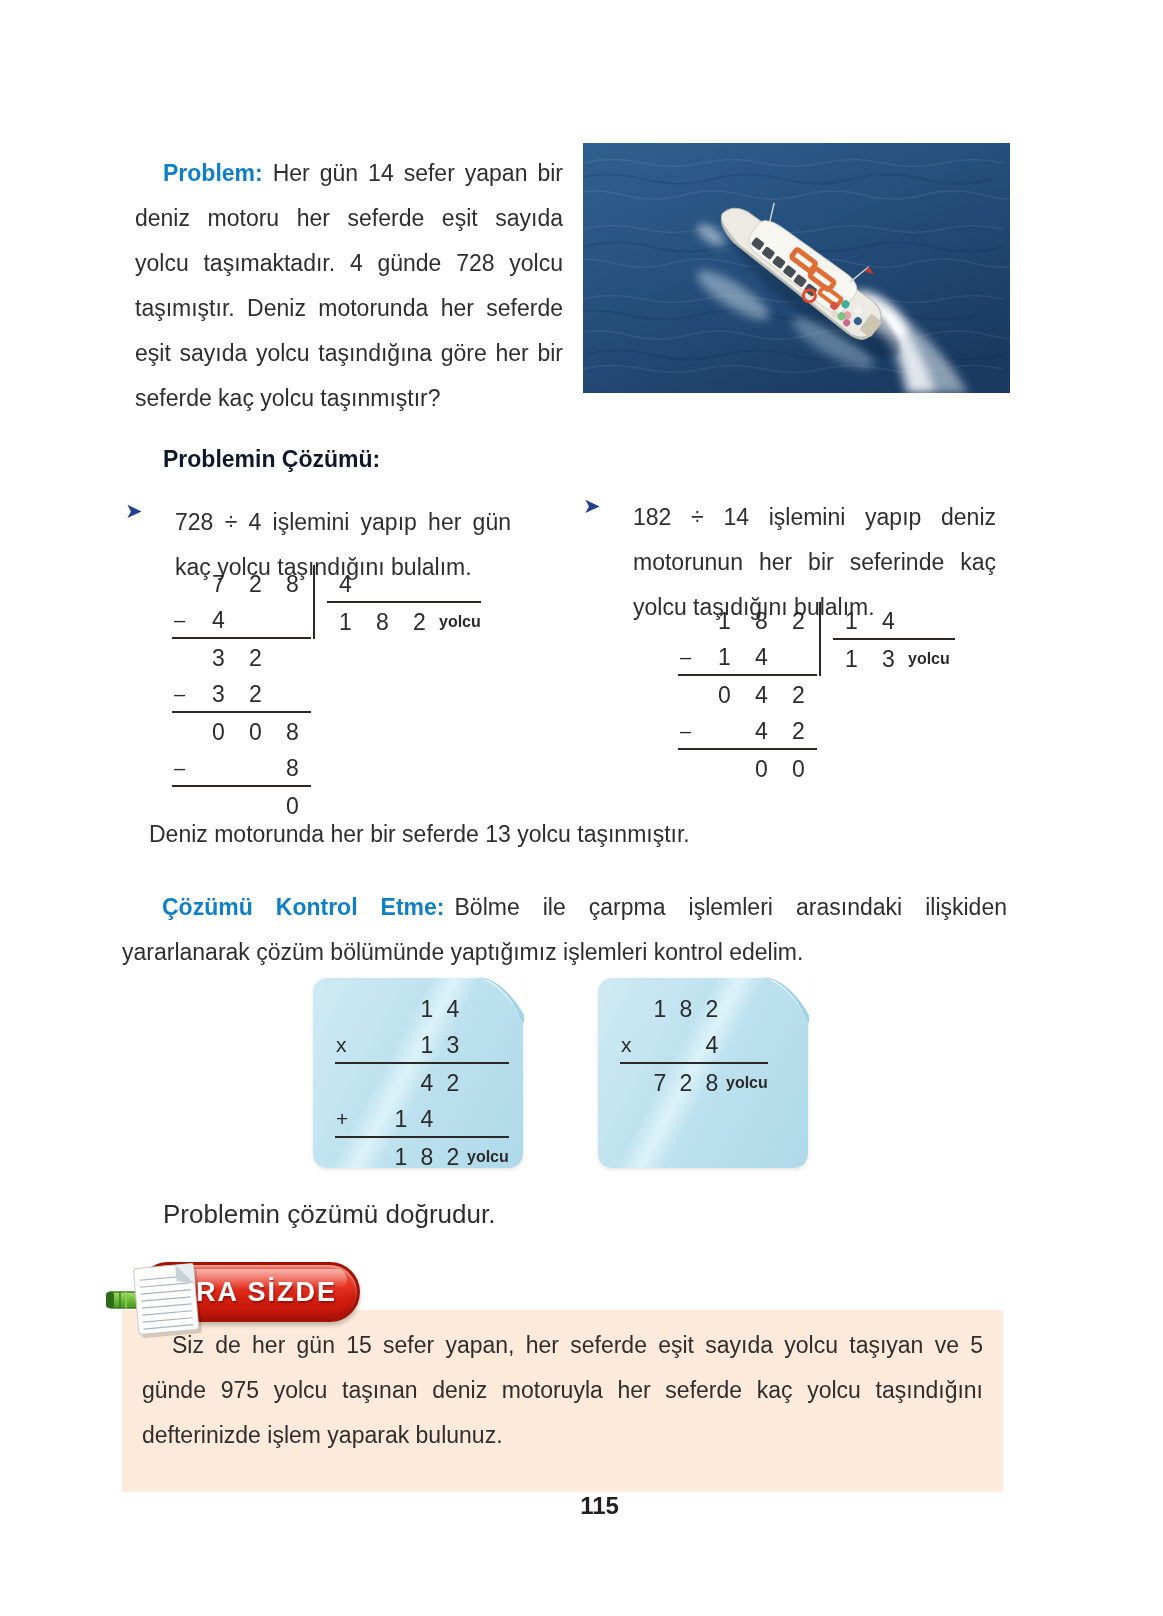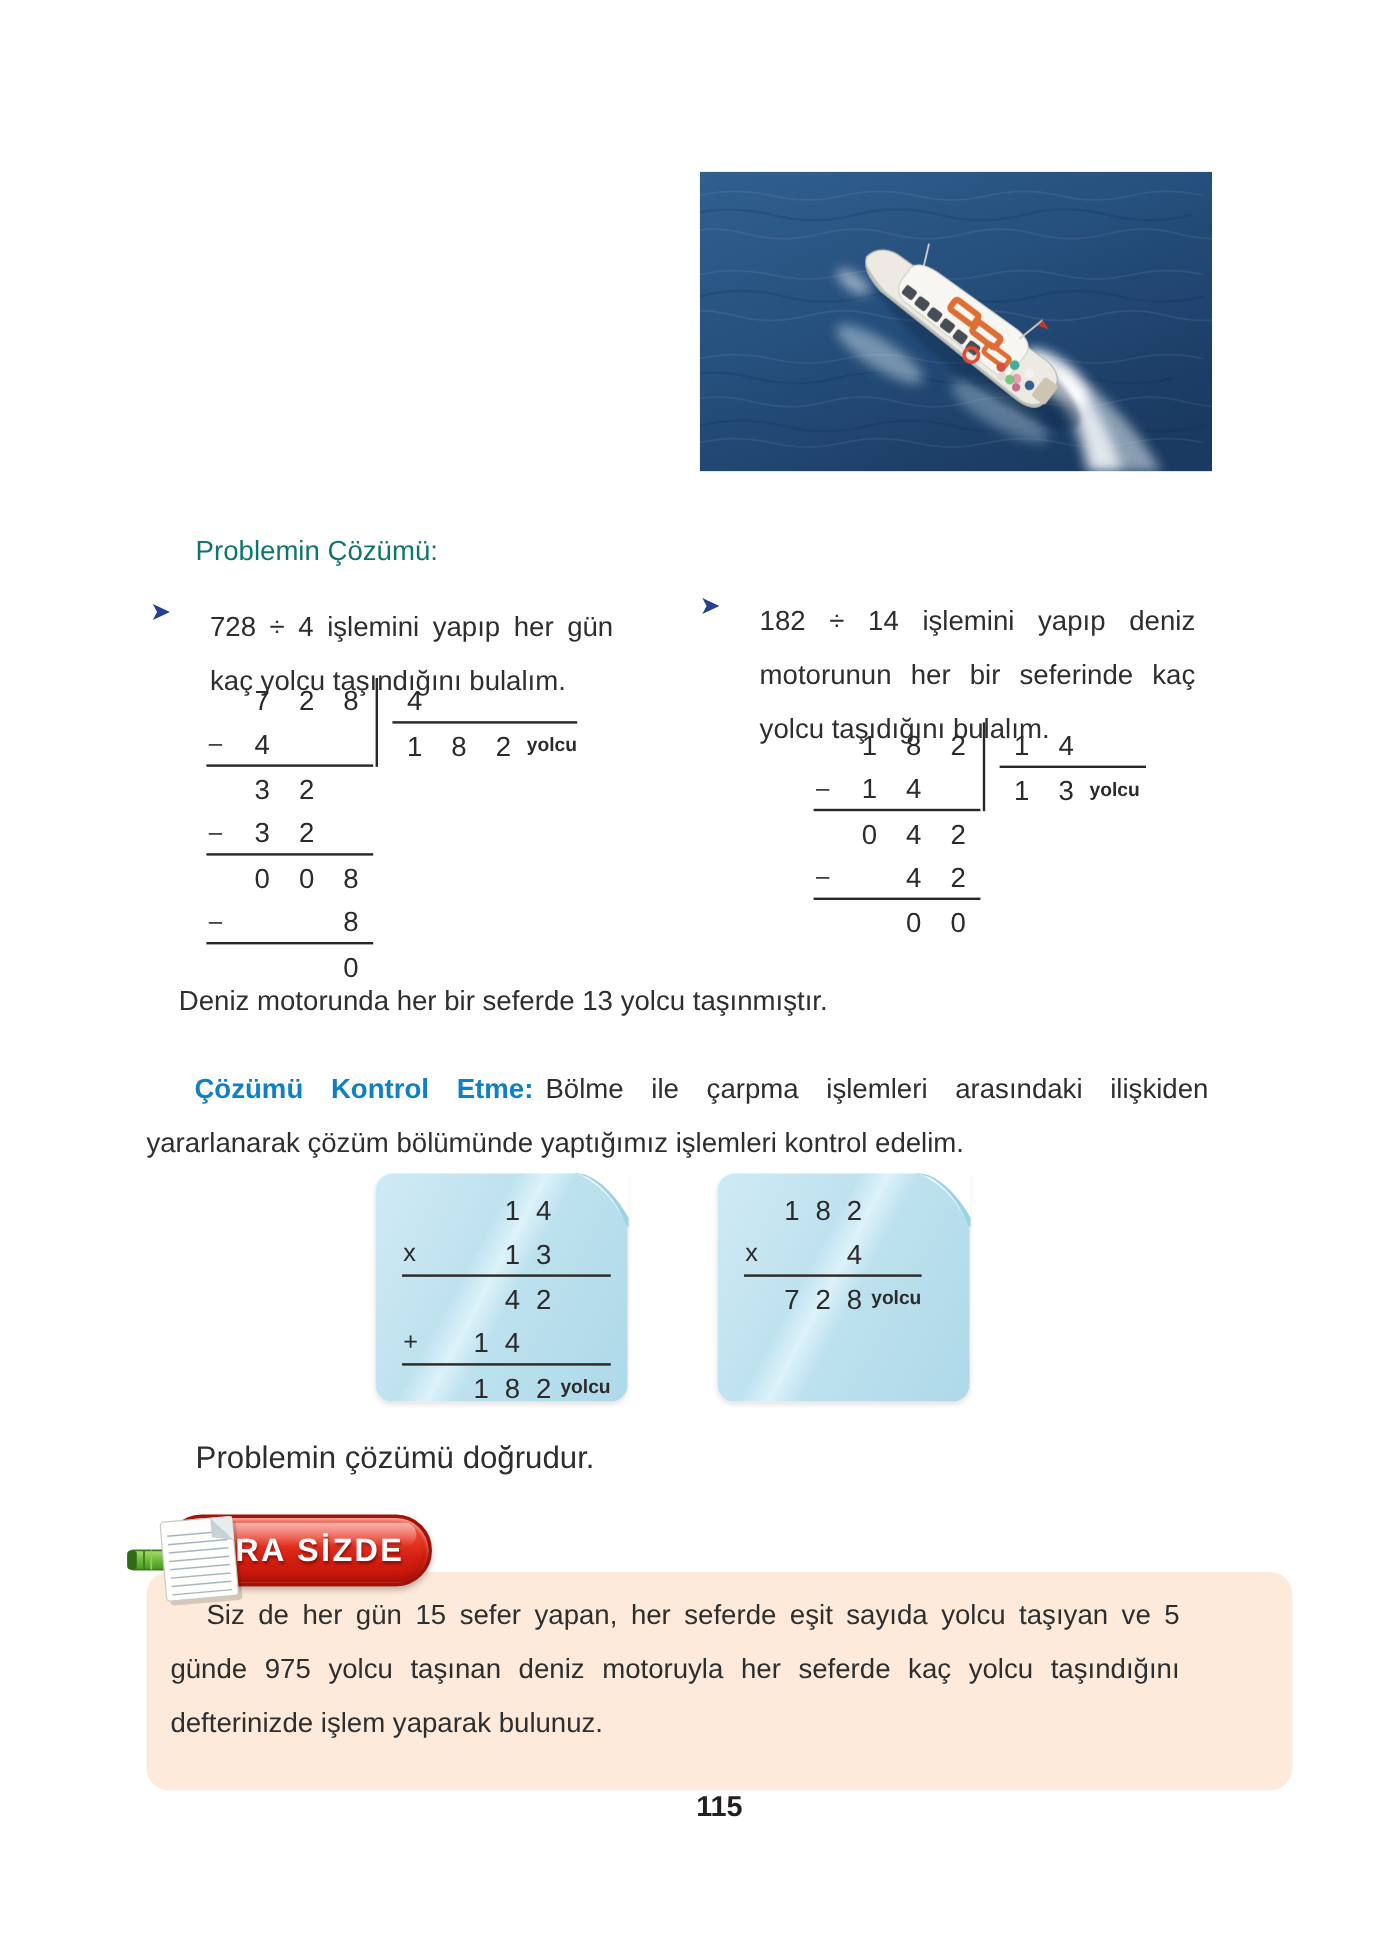--- a/index.html
+++ b/index.html
@@ -3,21 +3,21 @@
 <meta charset="utf-8">
 <style>
   html,body{margin:0;padding:0;background:#ffffff;}
   body{font-family:"Liberation Sans", sans-serif;color:#2e2e2e;}
   .page{position:relative;width:1163px;height:1616px;background:#ffffff;overflow:hidden;}
 
   
   .para{font-size:23px;line-height:45px;text-align:justify;color:#2e2e2e;}
   .blue-label{color:#1080c6;font-weight:bold;margin-right:10px;}
   .problem-para{position:absolute;left:135px;top:128px;width:428px;text-indent:28px;}
-  .solution-heading{position:absolute;left:163px;top:446px;font-size:23px;font-weight:normal;color:#0f766e;}
+  .solution-heading{position:absolute;left:163px;top:446px;font-size:23px;font-weight:bold;color:#0f172a;}
   .bullet{position:absolute;display:flex;}
   .bullet-arrow{color:#24418e;font-size:21px;line-height:45px;width:38px;flex:0 0 38px;}
   .bullet-left{left:125px;top:488px;width:398px;}
   .bullet-right{left:583px;top:483px;width:425px;}
   .bullet .para{margin:12px;}
   .result-sentence{position:absolute;left:149px;top:812px;font-size:23px;line-height:45px;}
   .check-para{position:absolute;left:122px;top:885px;width:885px;text-indent:40px;margin:0;}
   .conclusion{position:absolute;left:163px;top:1192px;font-size:26px;line-height:45px;}
   .page-number{position:absolute;left:0;top:1492px;width:100%;text-align:center;font-size:24px;font-weight:bold;color:#231f20;padding-left:18px;}
 
@@ -40,21 +40,21 @@
     background:linear-gradient(118deg,#cfeaf4 0%,#bfe2ef 38%,#dcf2f9 46%,#bde1ee 54%,#aed9e9 100%);
     box-shadow:0 2px 4px rgba(0,0,0,.10);}
   .note-box-1{left:313px;top:978px;}
   .note-box-2{left:598px;top:978px;}
   .note-corner{position:absolute;top:-1px;right:-1px;}
   .mult{position:absolute;left:22px;top:12px;}
   .mult .cell{width:26px;}
   .mult .cell.prefix{width:26px;font-size:21px;text-align:left;padding-left:1px;}
 
   
-  .sira-box{position:absolute;left:122px;top:1310px;width:955px;height:182px;background:#fdeada;border-radius:19px;}
+  .sira-box{position:absolute;left:122px;top:1310px;width:881px;height:182px;background:#fdeada;border-radius:1px;}
   .sira-text{position:absolute;left:20px;top:13px;width:841px;text-indent:30px;margin:0;}
   .banner-wrap{position:absolute;left:104px;top:1252px;width:270px;height:96px;}
   .banner-pill{position:absolute;left:34px;top:10px;width:222px;height:60px;border-radius:30px;
     background:linear-gradient(180deg,#f2614f 0%,#e63322 38%,#d31f11 62%,#c01508 100%);
     border:3px solid #a01407;
     box-shadow:0 3px 5px rgba(0,0,0,.25), inset 0 2px 3px rgba(255,255,255,.45), inset 0 -4px 6px rgba(120,5,0,.35);
     display:flex;align-items:center;justify-content:flex-end;padding-right:20px;box-sizing:border-box;}
   .banner-pill::before{content:"";position:absolute;left:10px;top:4px;right:10px;height:20px;border-radius:14px;
     background:linear-gradient(180deg,rgba(255,255,255,.55),rgba(255,255,255,0));}
   .banner-text{position:relative;color:#ffffff;font-size:27px;font-weight:800;letter-spacing:2px;
@@ -62,20 +62,21 @@
   .banner-icon{position:absolute;left:0;top:6px;}
 
   
   .photo{position:absolute;left:583px;top:143px;width:427px;height:250px;overflow:hidden;}
 </style>
 </head>
 <body>
 
 <div class="page">
 
+  <p class="para problem-para"><span class="blue-label">Problem:</span><span>Her gün 14 sefer yapan bir deniz motoru her seferde eşit sayıda yolcu taşımaktadır. 4 günde 728 yolcu taşımıştır. Deniz motorunda her seferde eşit sayıda yolcu taşındığına göre her bir seferde kaç yolcu taşınmıştır?</span></p>
 
   <div class="photo">
     <svg width="427" height="250" viewBox="0 0 427 250">
       <defs>
         <linearGradient id="sea" x1="0" y1="0" x2="0.7" y2="1">
           <stop offset="0" stop-color="#30608f"></stop>
           <stop offset="0.45" stop-color="#26507e"></stop>
           <stop offset="1" stop-color="#1a3a61"></stop>
         </linearGradient>
         <filter id="soft" x="-40%" y="-40%" width="180%" height="180%">

